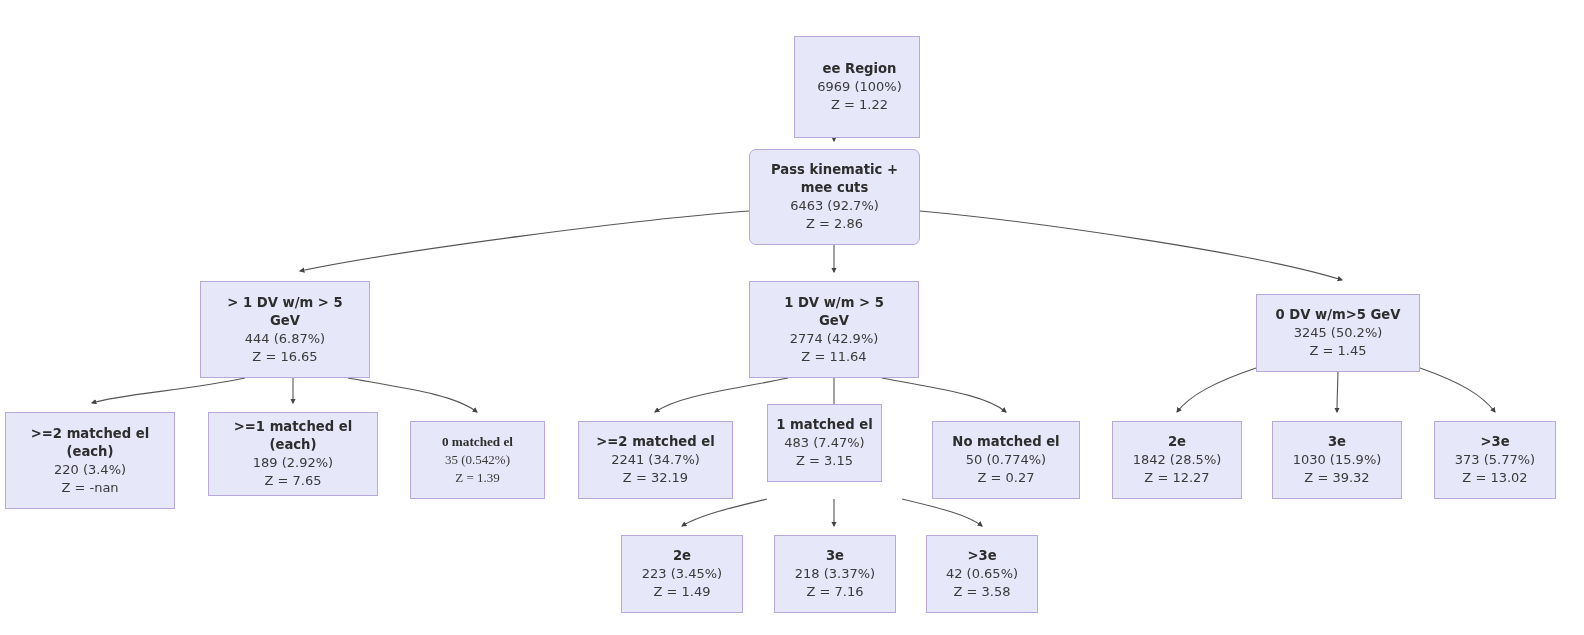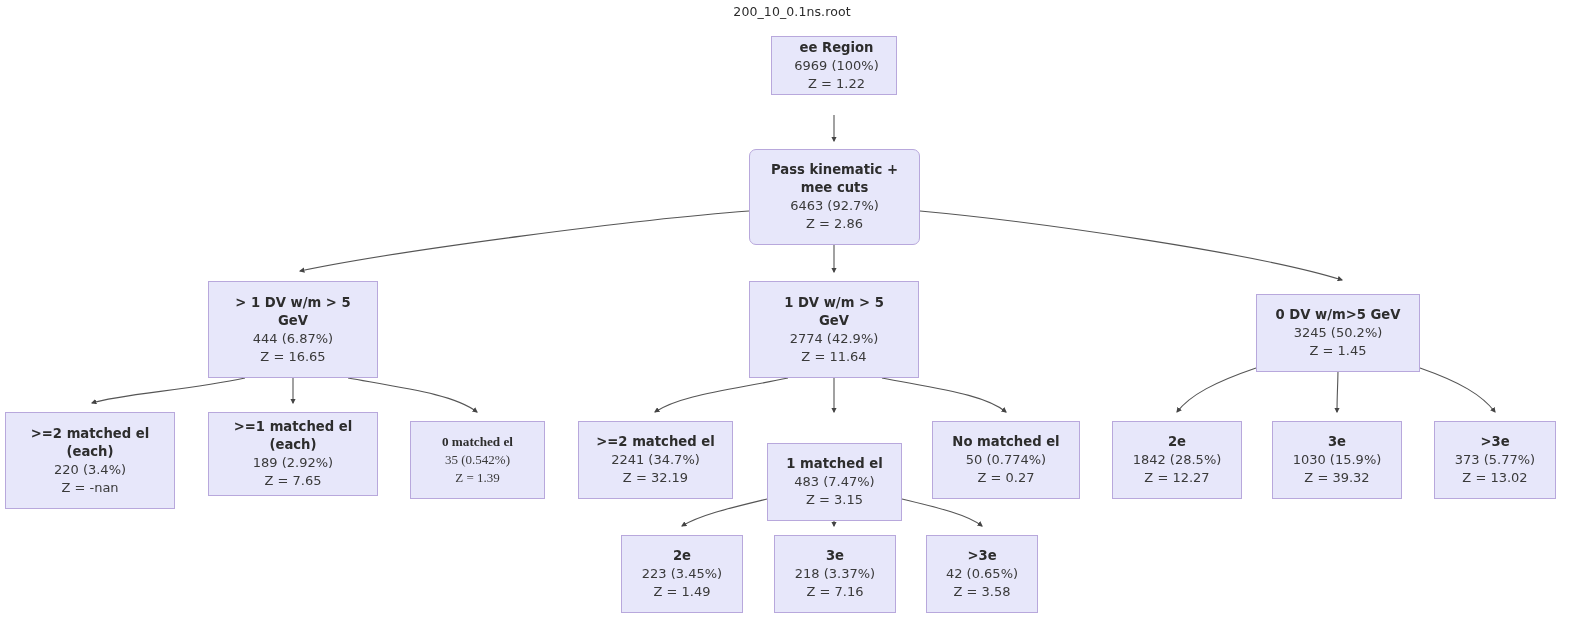--- a/index.html
+++ b/index.html
@@ -66,21 +66,20 @@
   .node .nz {
     font-size: 13px;
     color: #3a3a3a;
   }
 </style>
 </head>
 <body>
 
 <div id="canvas">
 
-  <div class="graph-title">200_10_0.1ns.root</div>
 
   <svg id="edges" viewBox="0 0 1584 635" xmlns="http://www.w3.org/2000/svg">
     <defs>
       <marker id="arrow" viewBox="0 0 10 10" refX="8" refY="5" markerWidth="5" markerHeight="5" orient="auto-start-reverse">
         <path d="M 0 0 L 10 5 L 0 10 z" fill="#444444"></path>
       </marker>
     </defs>
     <g id="edge-paths">
         <path d="M 834,115 C 834,128 834,134 834,141" fill="none" stroke="#555555" stroke-width="1.1" marker-end="url(#arrow)"></path>
         <path d="M 749,211 C 640,219 400,250 300,271" fill="none" stroke="#555555" stroke-width="1.1" marker-end="url(#arrow)"></path>
@@ -95,32 +94,32 @@
         <path d="M 1256,368 C 1215,382 1190,395 1177,412" fill="none" stroke="#555555" stroke-width="1.1" marker-end="url(#arrow)"></path>
         <path d="M 1338,368 C 1338,382 1337,395 1337,412" fill="none" stroke="#555555" stroke-width="1.1" marker-end="url(#arrow)"></path>
         <path d="M 1420,368 C 1460,382 1482,395 1495,412" fill="none" stroke="#555555" stroke-width="1.1" marker-end="url(#arrow)"></path>
         <path d="M 767,499 C 730,508 700,515 682,526" fill="none" stroke="#555555" stroke-width="1.1" marker-end="url(#arrow)"></path>
         <path d="M 834,499 C 834,510 834,517 834,526" fill="none" stroke="#555555" stroke-width="1.1" marker-end="url(#arrow)"></path>
         <path d="M 902,499 C 940,508 968,515 982,526" fill="none" stroke="#555555" stroke-width="1.1" marker-end="url(#arrow)"></path>
       </g>
   </svg>
 
   <div id="node-layer">
-      <div class="node" style="left: 771px; top: 36px; width: 126px; height: 59px; padding-left: 11px;">
+      <div class="node" style="left: 794px; top: 36px; width: 126px; height: 102px; padding-left: 11px;">
         <div class="nlabel">ee Region</div>
         <div class="ncount">6969 (100%)</div>
         <div class="nz">Z = 1.22</div>
       </div>
       <div class="node" style="left: 749px; top: 149px; width: 171px; height: 96px; border-radius: 7px;">
         <div class="nlabel">Pass kinematic +
 mee cuts</div>
         <div class="ncount">6463 (92.7%)</div>
         <div class="nz">Z = 2.86</div>
       </div>
-      <div class="node" style="left: 208px; top: 281px; width: 170px; height: 97px;">
+      <div class="node" style="left: 200px; top: 281px; width: 170px; height: 97px;">
         <div class="nlabel">&gt; 1 DV w/m &gt; 5
 GeV</div>
         <div class="ncount">444 (6.87%)</div>
         <div class="nz">Z = 16.65</div>
       </div>
       <div class="node" style="left: 749px; top: 281px; width: 170px; height: 97px;">
         <div class="nlabel">1 DV w/m &gt; 5
 GeV</div>
         <div class="ncount">2774 (42.9%)</div>
         <div class="nz">Z = 11.64</div>
@@ -145,21 +144,21 @@
       <div class="node" style="left: 410px; top: 421px; width: 135px; height: 78px; font-family: Liberation Serif, serif;">
         <div class="nlabel">0 matched el</div>
         <div class="ncount">35 (0.542%)</div>
         <div class="nz">Z = 1.39</div>
       </div>
       <div class="node" style="left: 578px; top: 421px; width: 155px; height: 78px;">
         <div class="nlabel">&gt;=2 matched el</div>
         <div class="ncount">2241 (34.7%)</div>
         <div class="nz">Z = 32.19</div>
       </div>
-      <div class="node" style="left: 767px; top: 443px; width: 135px; height: 78px;">
+      <div class="node" style="left: 767px; top: 404px; width: 115px; height: 78px;">
         <div class="nlabel">1 matched el</div>
         <div class="ncount">483 (7.47%)</div>
         <div class="nz">Z = 3.15</div>
       </div>
       <div class="node" style="left: 932px; top: 421px; width: 148px; height: 78px;">
         <div class="nlabel">No matched el</div>
         <div class="ncount">50 (0.774%)</div>
         <div class="nz">Z = 0.27</div>
       </div>
       <div class="node" style="left: 1112px; top: 421px; width: 130px; height: 78px;">

